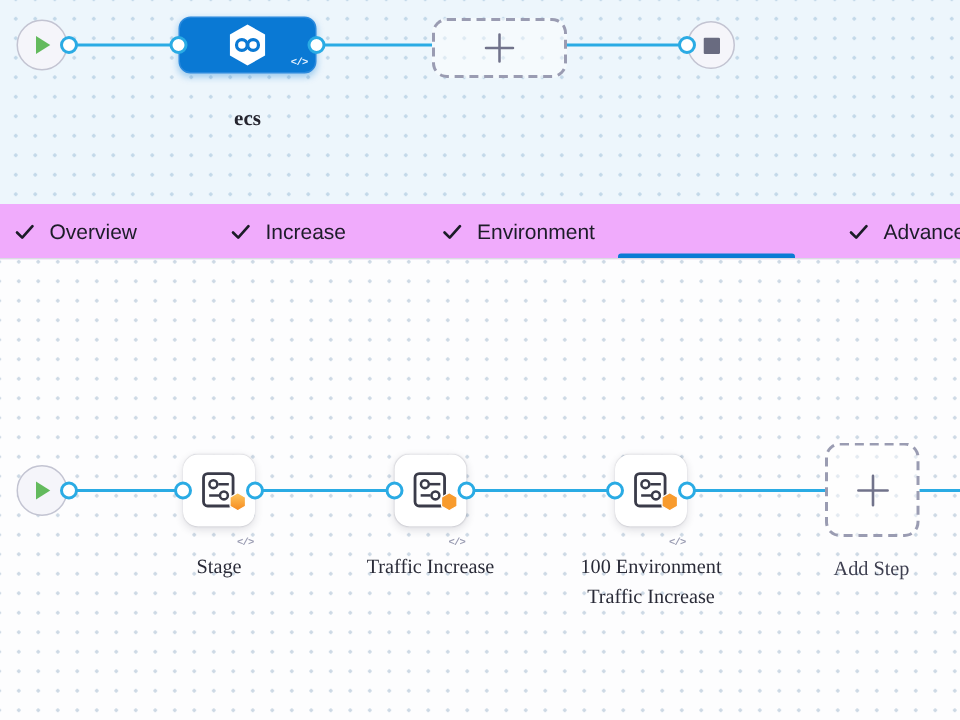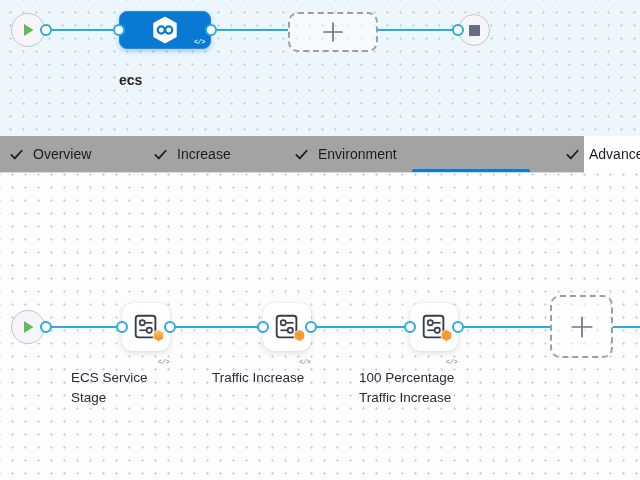--- a/index.html
+++ b/index.html
@@ -10,21 +10,21 @@
   .stage-canvas{position:absolute;left:0;top:0;width:640px;height:136px;
     background-color:#edf6fc;
     background-image:radial-gradient(circle,#c2d8e8 1px,rgba(0,0,0,0) 1.3px);
     background-size:13px 13px;background-position:4px 6px;}
   .exec-canvas{position:absolute;left:0;top:173px;width:640px;height:307px;
     background-color:#fdfdfe;
     background-image:radial-gradient(circle,#ccd8e4 1px,rgba(0,0,0,0) 1.3px);
     background-size:13px 13px;background-position:6px 8px;}
 
   
-  .tabbar{position:absolute;left:0;top:136px;width:584px;height:37px;background:#a3a3a3;
+  .tabbar{position:absolute;left:0;top:136px;width:640px;height:37px;background:#f0abfc;
     border-bottom:1px solid #d9dbe3;box-sizing:border-box;text-align:center;}
   .tab{position:absolute;top:0;height:36px;display:flex;align-items:center;gap:9px;
     font-size:14px;color:#1c1c28;cursor:pointer;white-space:nowrap;}
   .tab.active{font-weight:700;}
   .tab svg{flex:0 0 auto;}
   .tab-underline{position:absolute;left:412px;bottom:0;width:118px;height:3px;
     background:#0b7bd4;border-radius:2px 2px 0 0;}
 
   
   .edge{position:absolute;height:2px;background:#2aabe4;z-index:1;}
@@ -42,21 +42,21 @@
   .dashed-box{position:absolute;border:2px dashed #9a9cb2;border-radius:10px;
     background:rgba(255,255,255,.45);box-sizing:border-box;z-index:2;cursor:pointer;
     display:flex;align-items:center;justify-content:center;}
   .step-card{position:absolute;width:48px;height:48px;background:#ffffff;border-radius:10px;
     box-shadow:0 2px 6px rgba(40,41,61,.14),0 0 1px rgba(40,41,61,.18);z-index:2;cursor:pointer;
     display:flex;align-items:center;justify-content:center;}
   .badge{position:absolute;right:5px;bottom:5px;z-index:3;}
   .card-code{position:absolute;font-size:7px;font-weight:700;color:#9a9cb2;
     letter-spacing:-0.5px;font-family:"Liberation Mono",monospace;z-index:2;}
 
-  .graph-label{position:absolute;text-align:left;color:#2f3042;line-height:20px;}
+  .graph-label{position:absolute;text-align:center;color:#2f3042;line-height:20px;font-family:Liberation Serif, serif;}
   .graph-label.stage{font-size:14px;font-weight:600;color:#25252f;}
   .graph-label.muted{font-size:14px;color:#3e3f50;}
   .graph-label.step{font-size:13.5px;color:#2a2b38;}
 </style>
 </head>
 <body>
 
 <div class="screen">
 
   <div class="stage-canvas">
@@ -206,25 +206,25 @@
 
     <div class="port" style="left:39.5px;top:147.5px"></div>
     <div class="port" style="left:115.5px;top:147.5px"></div>
     <div class="port" style="left:163.5px;top:147.5px"></div>
     <div class="port" style="left:256.5px;top:147.5px"></div>
     <div class="port" style="left:304.5px;top:147.5px"></div>
     <div class="port" style="left:403.5px;top:147.5px"></div>
     <div class="port" style="left:451.5px;top:147.5px"></div>
 
     <div class="graph-label step" style="left:71px;top:195px;width:150px">
-      <div>ECS Service</div>
       <div>Stage</div>
     </div>
     <div class="graph-label step" style="left:212px;top:195px;width:150px">
       <div>Traffic Increase</div>
     </div>
     <div class="graph-label step" style="left:359px;top:195px;width:150px">
-      <div>100 Percentage</div>
+      <div>100 Environment</div>
       <div>Traffic Increase</div>
     </div>
+    <div class="graph-label muted" style="left:521px;top:196px;width:120px;font-size:13.5px">Add Step</div>
   </div>
 
 </div>
 
 </body></html>

